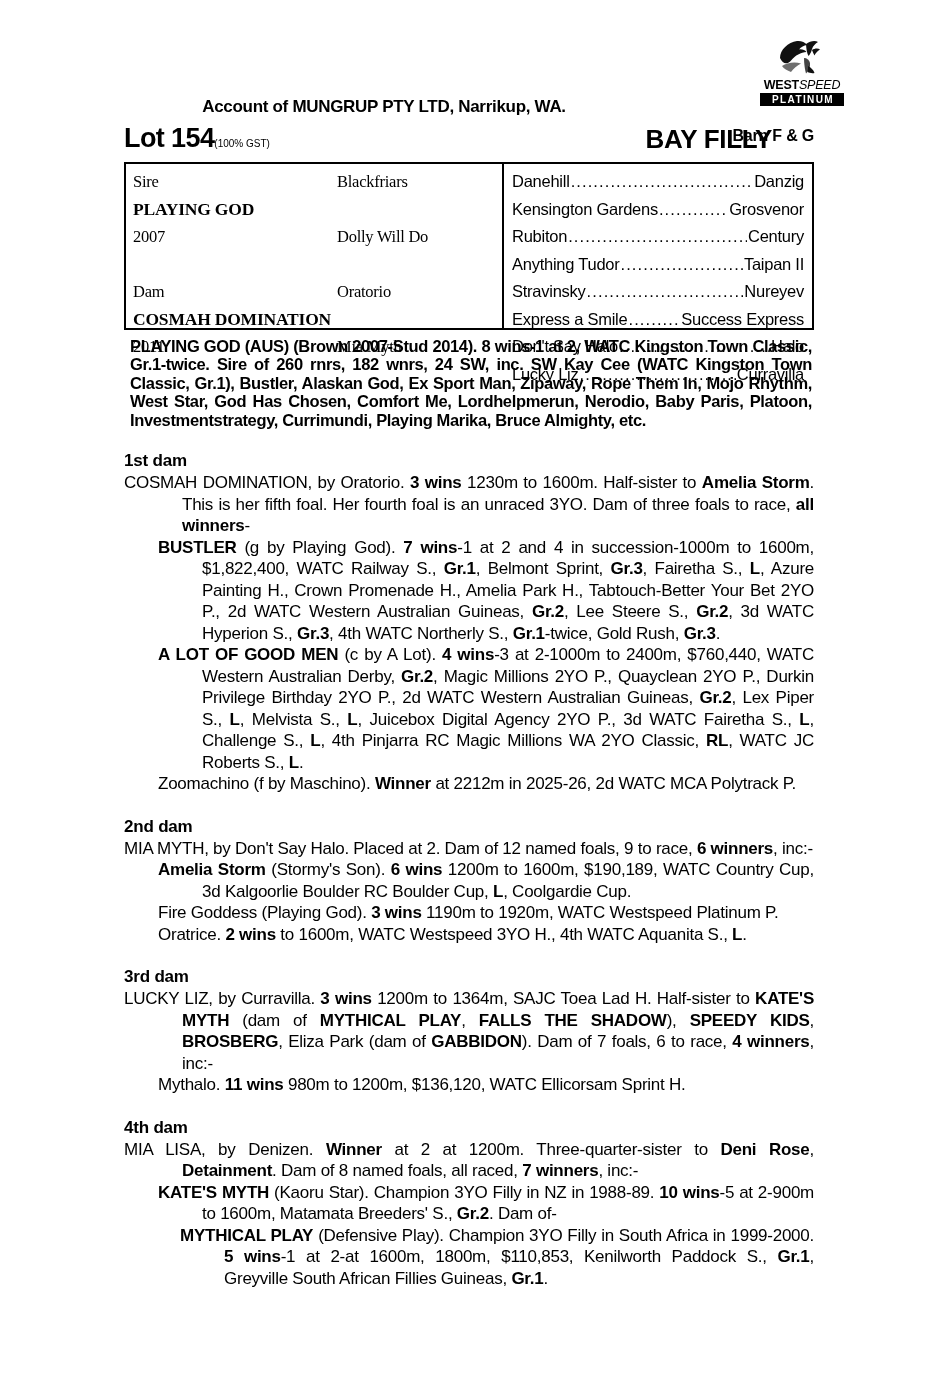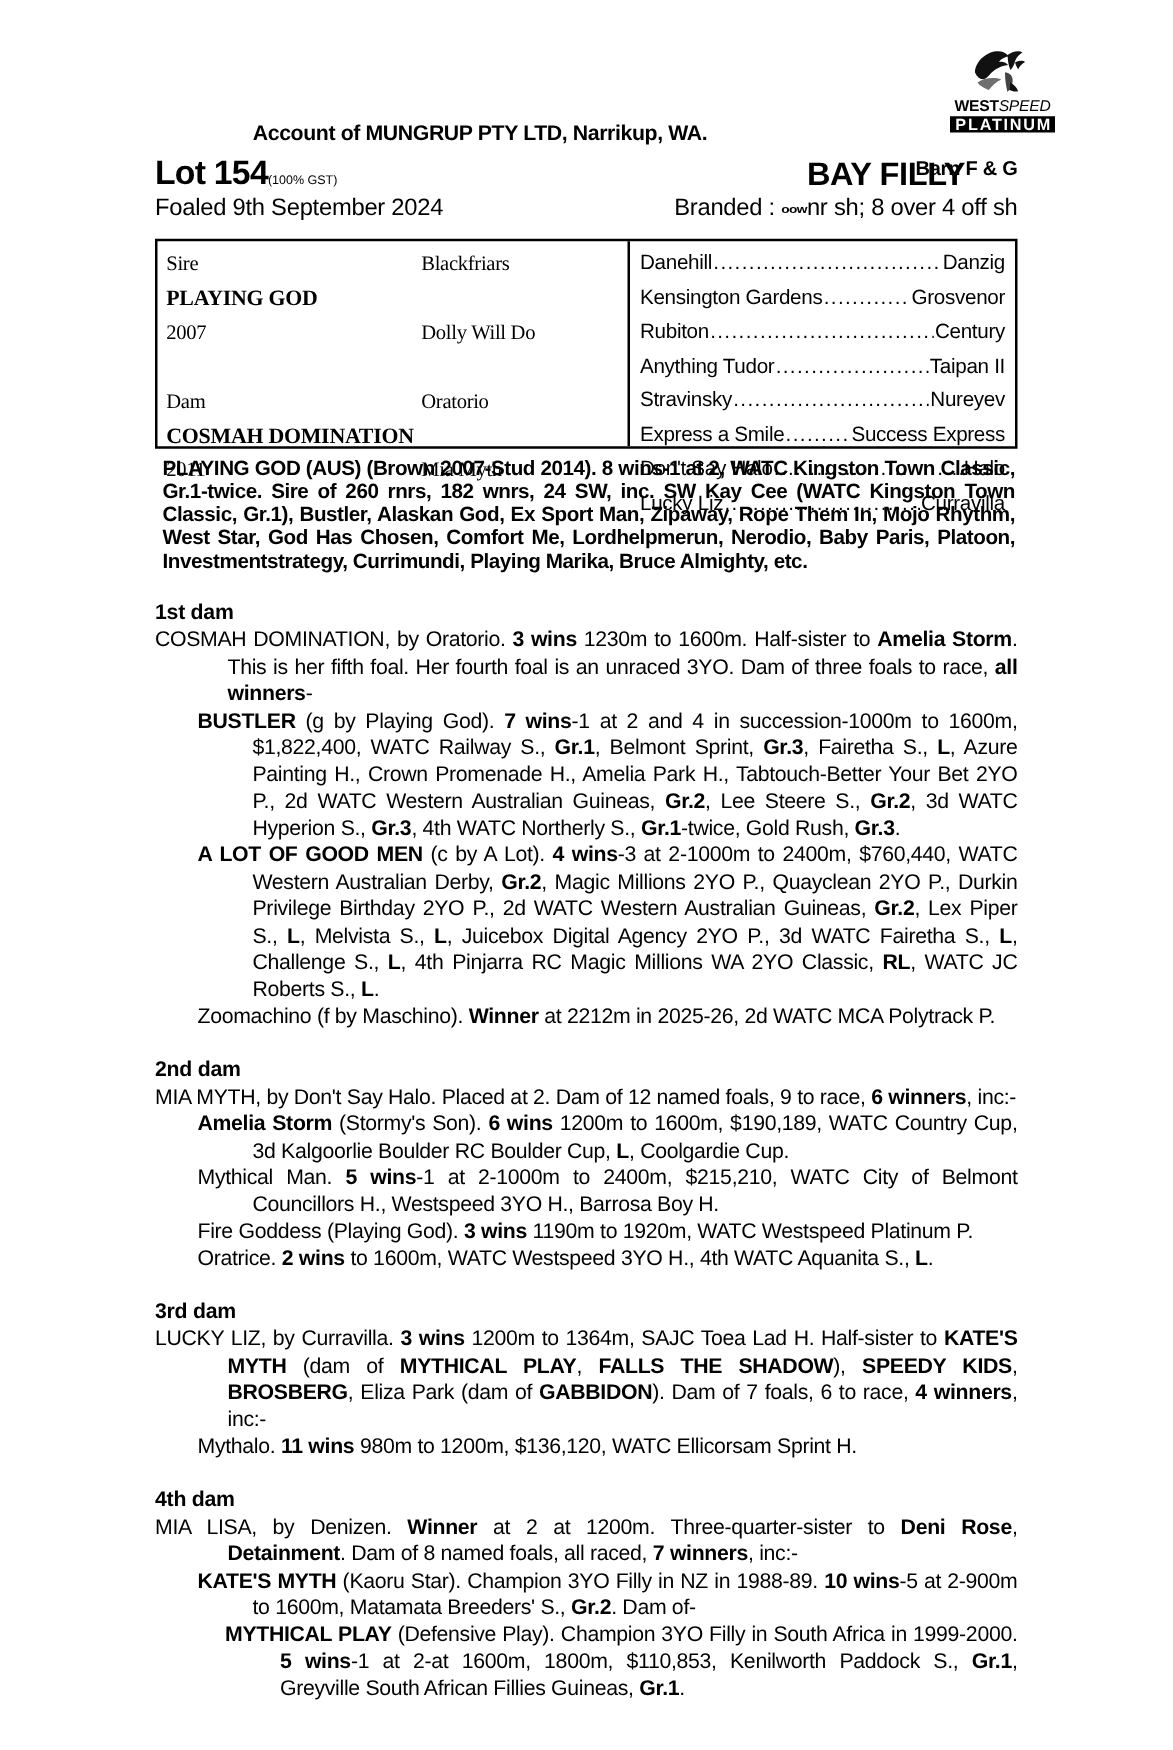--- a/index.html
+++ b/index.html
@@ -39,21 +39,21 @@
     letter-spacing: -0.2px;
     line-height: 13px;
     margin-top: 1px;
     white-space: nowrap;
   }
   .logo-word .w1 { font-weight: bold; font-style: normal; }
   .logo-word .w2 { font-weight: normal; font-style: italic; }
   .logo-bar {
     background: #000;
     color: #fff;
-    font-size: 13px;
+    font-size: 10px;
     font-weight: bold;
     letter-spacing: 1.4px;
     line-height: 11px;
     padding: 1px 0 1px 2px;
     margin-top: 1px;
   }
 
   
   .account-line {
     text-align: center;
@@ -187,27 +187,20 @@
     <div class="account-line">Account of MUNGRUP PTY LTD, Narrikup, WA.</div>
 
     <div class="title-row">
       <div class="lot">
         <span>Lot 154</span><span class="gst">(100% GST)</span>
       </div>
       <div class="colour-sex">BAY FILLY</div>
       <div class="barn">Barn F &amp; G</div>
     </div>
 
-    <div class="foaled-row">
-      <div class="foaled">Foaled 9th September 2024</div>
-      <div class="branded">
-        <span>Branded :</span>
-        <span class="brandmark">ᴏᴏᴡ</span><span>nr sh; 8 over 4 off sh</span>
-      </div>
-    </div>
 
     <div class="ped">
       <div class="divider"></div>
 
       <div class="ped-left">
         <div class="pl-row">
           <span class="c1">Sire</span>
           <span class="c2">Blackfriars</span>
         </div>
         <div class="pl-row bold">
@@ -297,23 +290,20 @@
 
     <div class="dam-head">2nd dam</div>
 
     <div class="pgh lvl0 hang">
       MIA MYTH, by Don't Say Halo. Placed at 2. Dam of 12 named foals, 9 to race, <b>6 winners</b>, inc:-
     </div>
     <div class="pgh lvl1 hang">
       <b>Amelia Storm</b> (Stormy's Son). <b>6 wins</b> 1200m to 1600m, $190,189, WATC Country Cup, 3d Kalgoorlie Boulder RC Boulder Cup, <b>L</b>, Coolgardie Cup.
     </div>
     <div class="pgh lvl1 hang">
-      Mythical Man. <b>5 wins</b>-1 at 2-1000m to 2400m, $215,210, WATC City of Belmont Councillors H., Westspeed 3YO H., Barrosa Boy H.
-    </div>
-    <div class="pgh lvl1 hang">
       Fire Goddess (Playing God). <b>3 wins</b> 1190m to 1920m, WATC Westspeed Platinum P.
     </div>
     <div class="pgh lvl1 hang">
       Oratrice. <b>2 wins</b> to 1600m, WATC Westspeed 3YO H., 4th WATC Aquanita S., <b>L</b>.
     </div>
 
     <div class="dam-head">3rd dam</div>
 
     <div class="pgh lvl0 hang">
       LUCKY LIZ, by Curravilla. <b>3 wins</b> 1200m to 1364m, SAJC Toea Lad H. Half-sister to <b>KATE'S MYTH</b> (dam of <b>MYTHICAL PLAY</b>, <b>FALLS THE SHADOW</b>), <b>SPEEDY KIDS</b>, <b>BROSBERG</b>, Eliza Park (dam of <b>GABBIDON</b>). Dam of 7 foals, 6 to race, <b>4 winners</b>, inc:-

